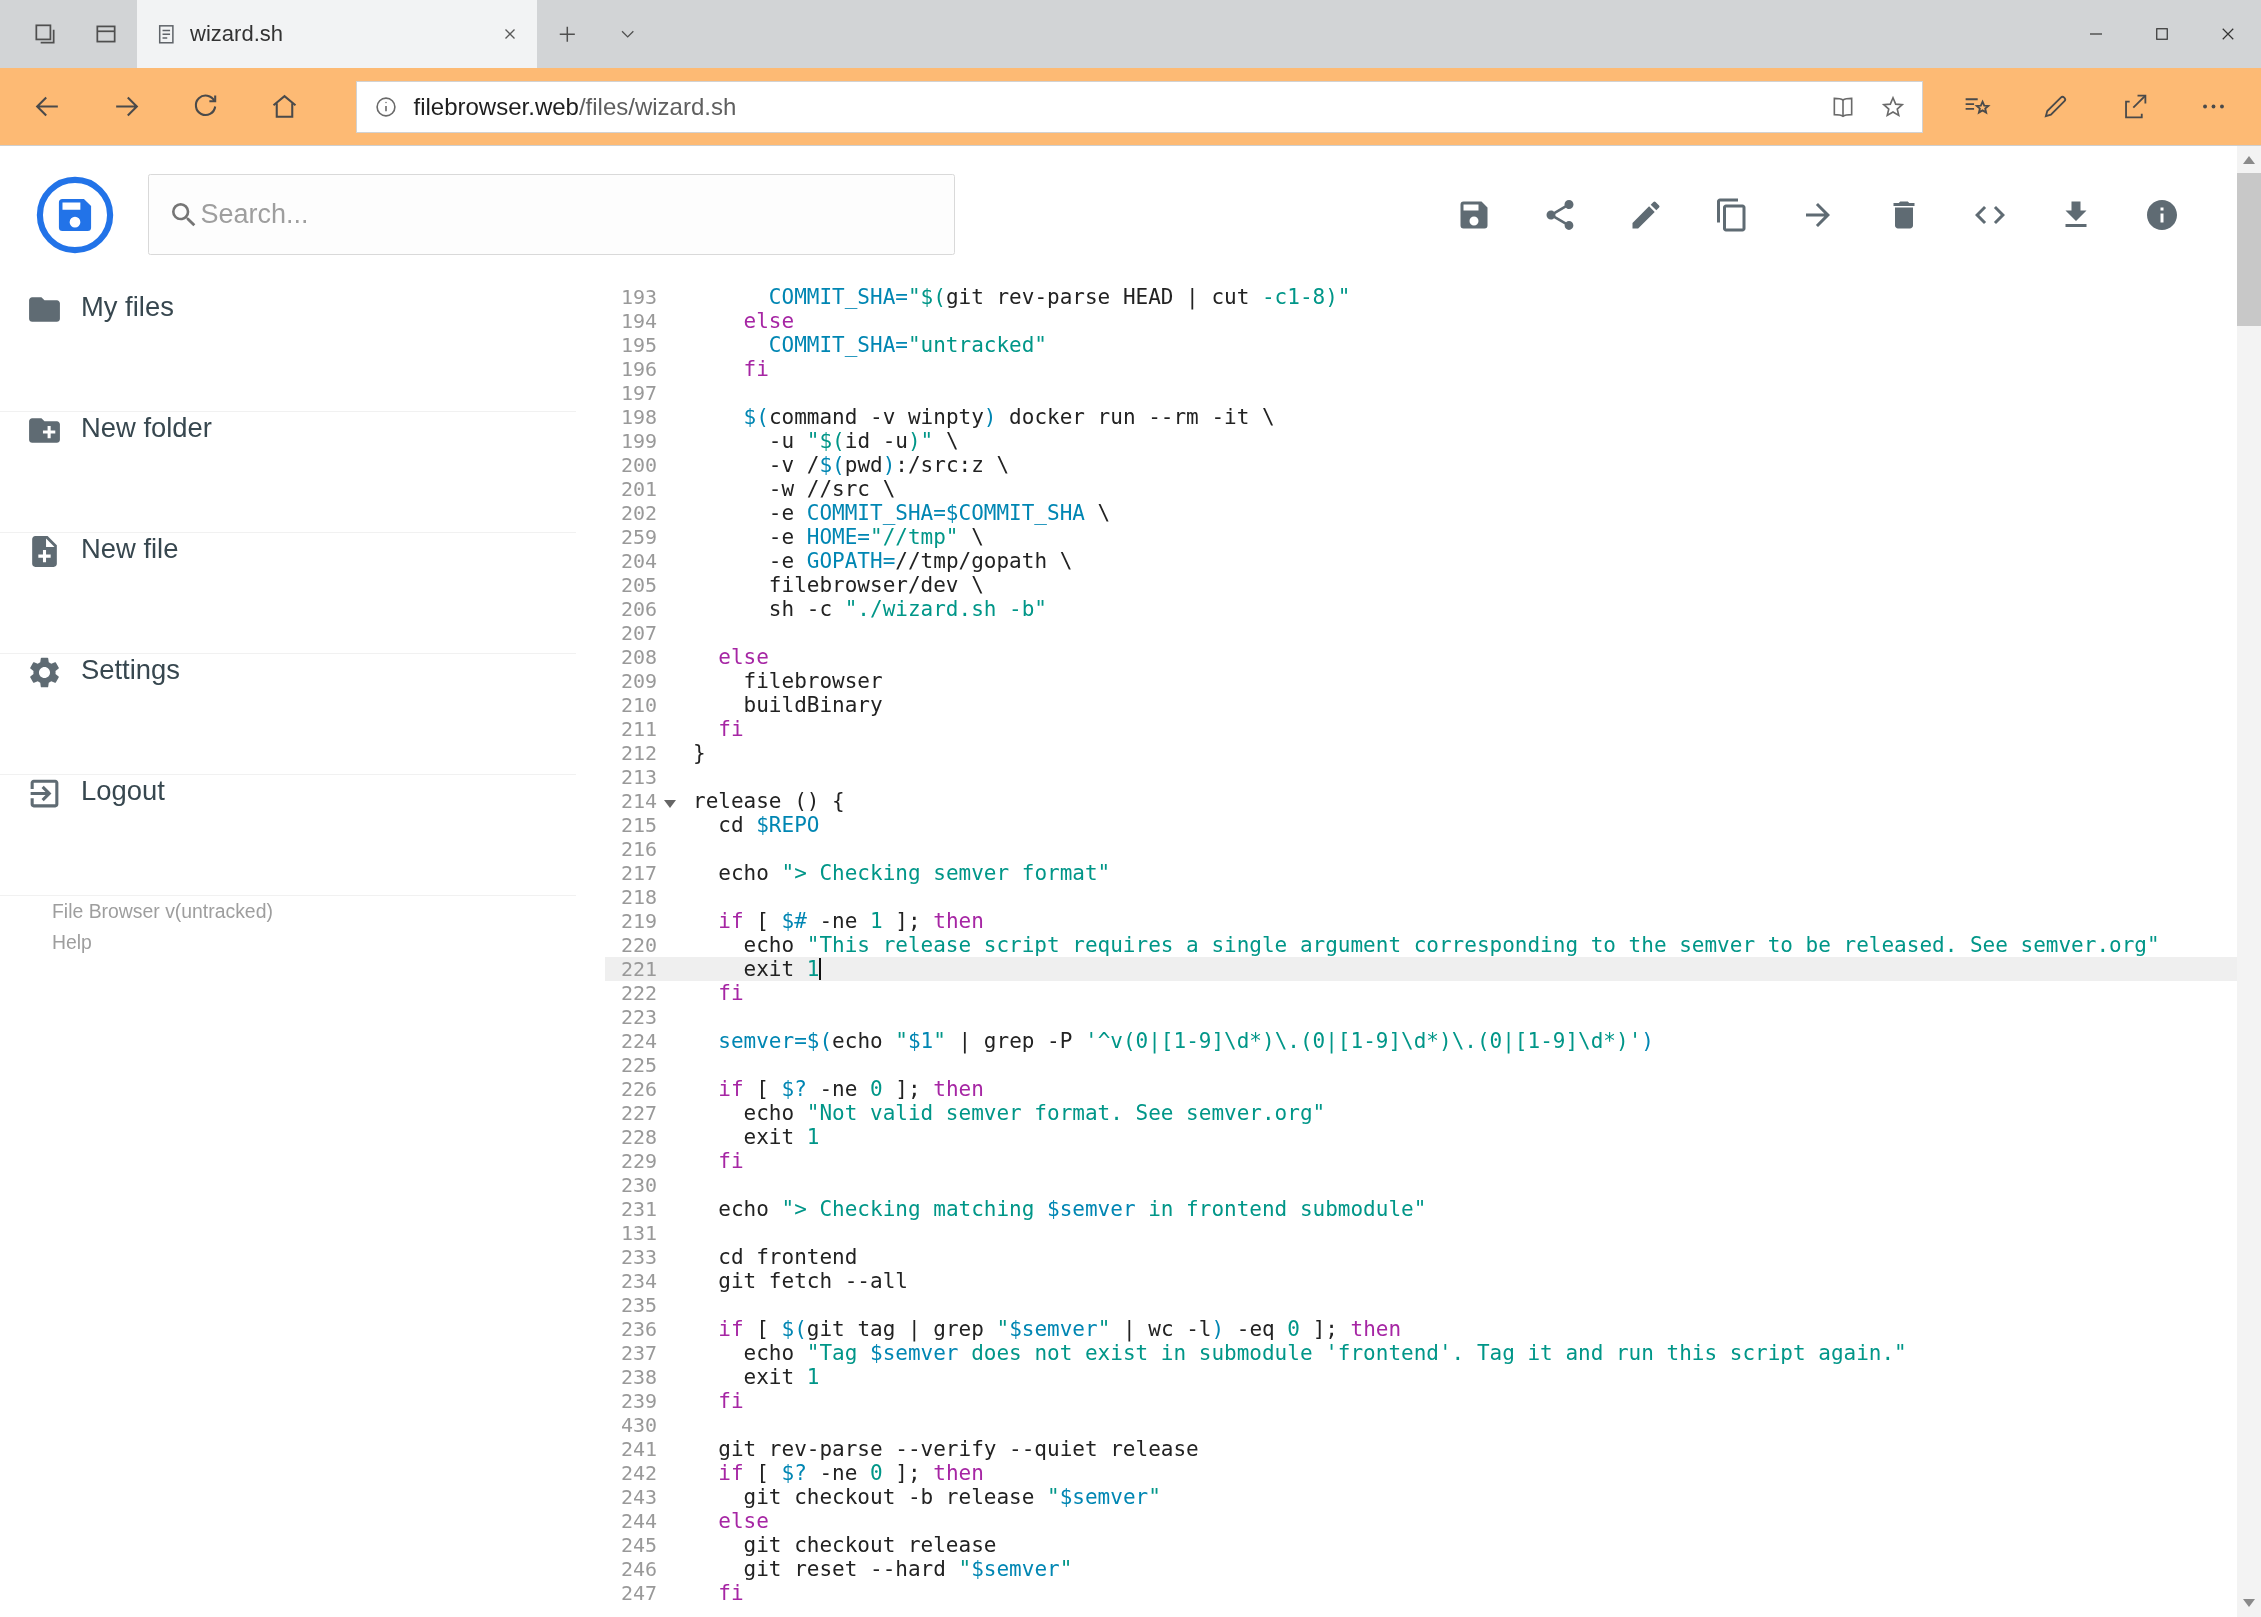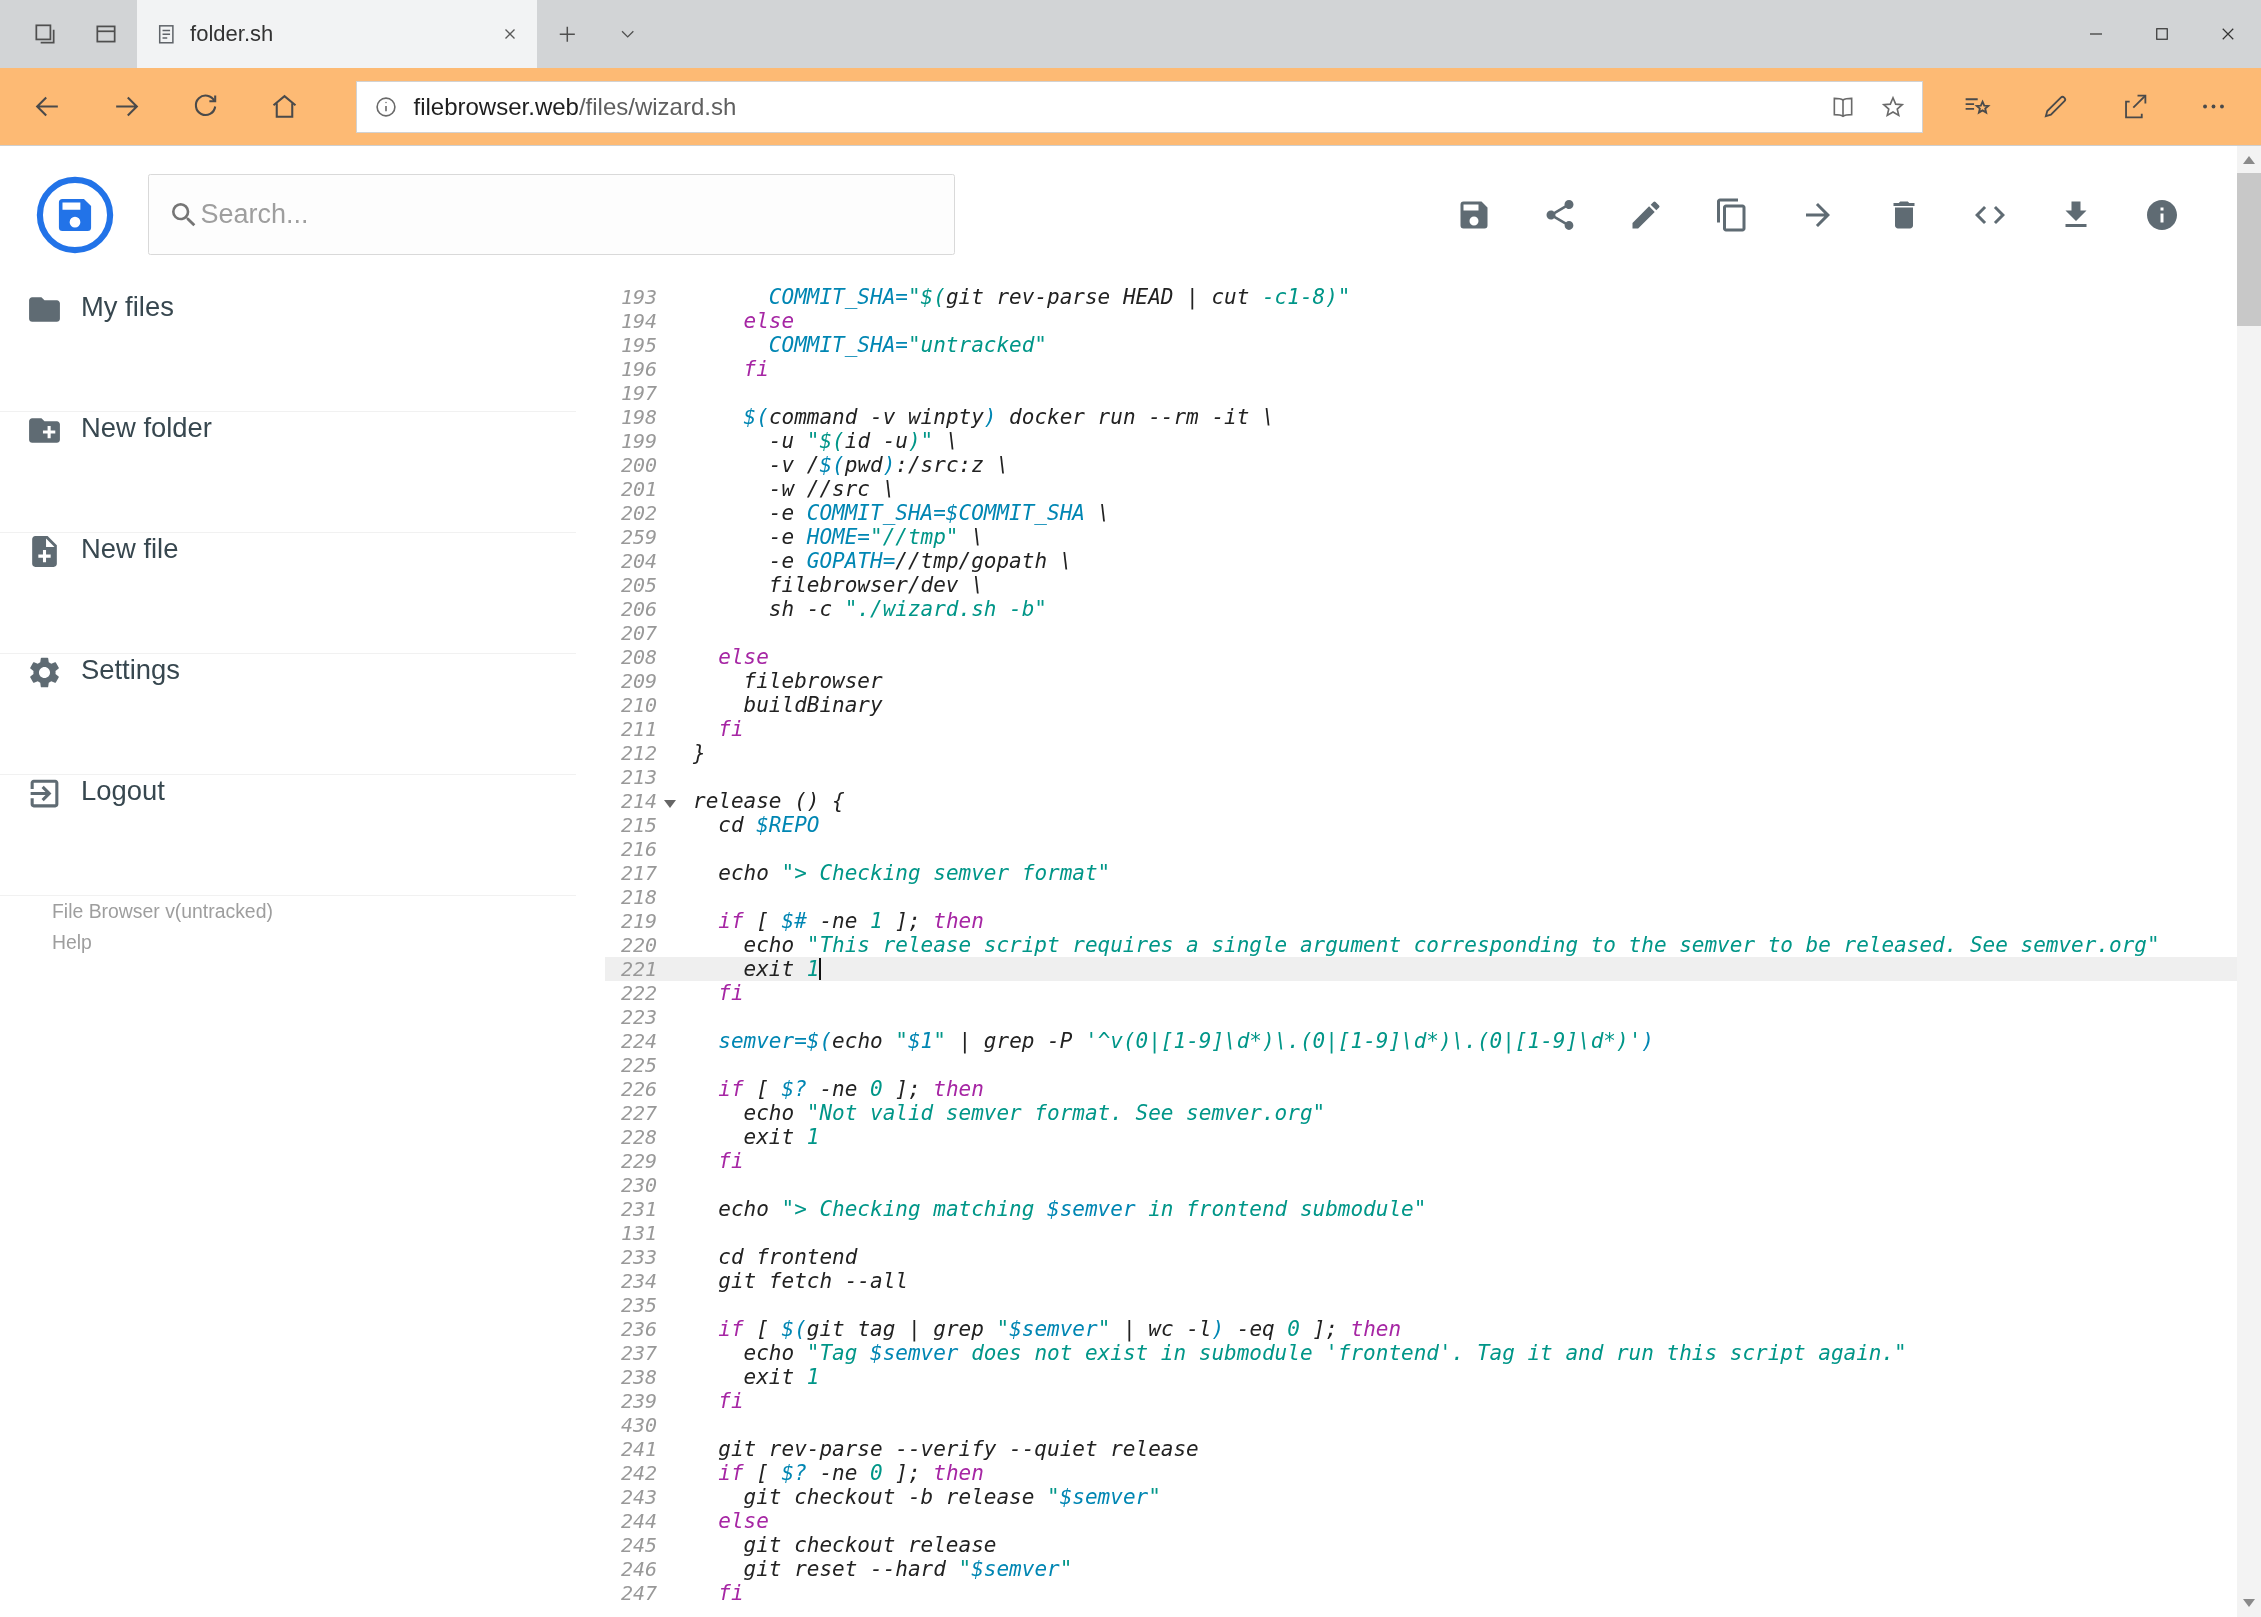--- a/index.html
+++ b/index.html
@@ -58,21 +58,21 @@
 
   .content { display:flex; height:1334px; }
   .sidebar { width:576px; padding-top:8px; flex:none; }
   .sidebar-item { height:121px; display:flex; align-items:flex-start; padding-left:26px; gap:18px; border-bottom:0.8px solid #f1f1f1; color:#37474f; cursor:pointer; }
   .sidebar-item svg { width:37px; height:37px; color:var(--c-icon_gray,#546e7a); flex:none; }
   .s-label { font-size:27.4px; }
   .sidebar-footer { padding-left:52px; font-size:19.4px; color:#9e9e9e; line-height:31px; }
   .sidebar-footer a { color:#9e9e9e; text-decoration:none; cursor:pointer; }
 
   
-  .editor { flex:1; overflow:hidden; padding-top:1.6px; font-family:"DejaVu Sans Mono","Liberation Mono",monospace; font-size:21px; line-height:24px; cursor:text;font-style:italic; }
+  .editor { flex:1; overflow:hidden; padding-top:1.6px; font-family:"DejaVu Sans Mono","Liberation Mono",monospace; font-size:21px; line-height:24px; cursor:text; }
   .code-row { display:flex; height:24px; margin-left:29px; white-space:pre; }
   .code-row.active { background:var(--c-active_line_bg,#efefef); }
   .ln { width:52px; flex:none; text-align:right; color:var(--c-line_number,#999); font-size:20px; }
   .fold { width:36px; flex:none; padding-left:7.3px; }
   .fold.has-marker::after { content:""; display:inline-block; margin-top:9px; border-left:6.5px solid transparent; border-right:6.5px solid transparent; border-top:8px solid #666; }
   .code-text { color:var(--c-code_plain,#222); }
   .tok-p { color:var(--c-code_plain,#222); }
   .tok-k { color:var(--c-code_keyword,#a626a4); }
   .tok-s { color:var(--c-code_string,#009688); }
   .tok-v { color:var(--c-code_variable,#0086b3); }
@@ -105,21 +105,21 @@
         </svg>
     </button>
   </div>
   <div class="tab">
     <span class="tab-favicon">
       <svg viewBox="0 0 24 24" fill="none" stroke="currentColor" stroke-width="1.6">
           <rect x="5" y="3" width="14" height="18"></rect>
           <path d="M8 8h8M8 12h8M8 16h5"></path>
         </svg>
     </span>
-    <span class="tab-title">folder.sh</span>
+    <span class="tab-title">wizard.sh</span>
     <button class="tab-close">
       <svg viewBox="0 0 24 24" fill="none" stroke="currentColor" stroke-width="1.8">
           <path d="M6 6l12 12M18 6L6 18"></path>
         </svg>
     </button>
   </div>
   <button class="newtab">
     <svg viewBox="0 0 24 24" fill="none" stroke="currentColor" stroke-width="1.6">
         <path d="M12 4v16M4 12h16"></path>
       </svg>

